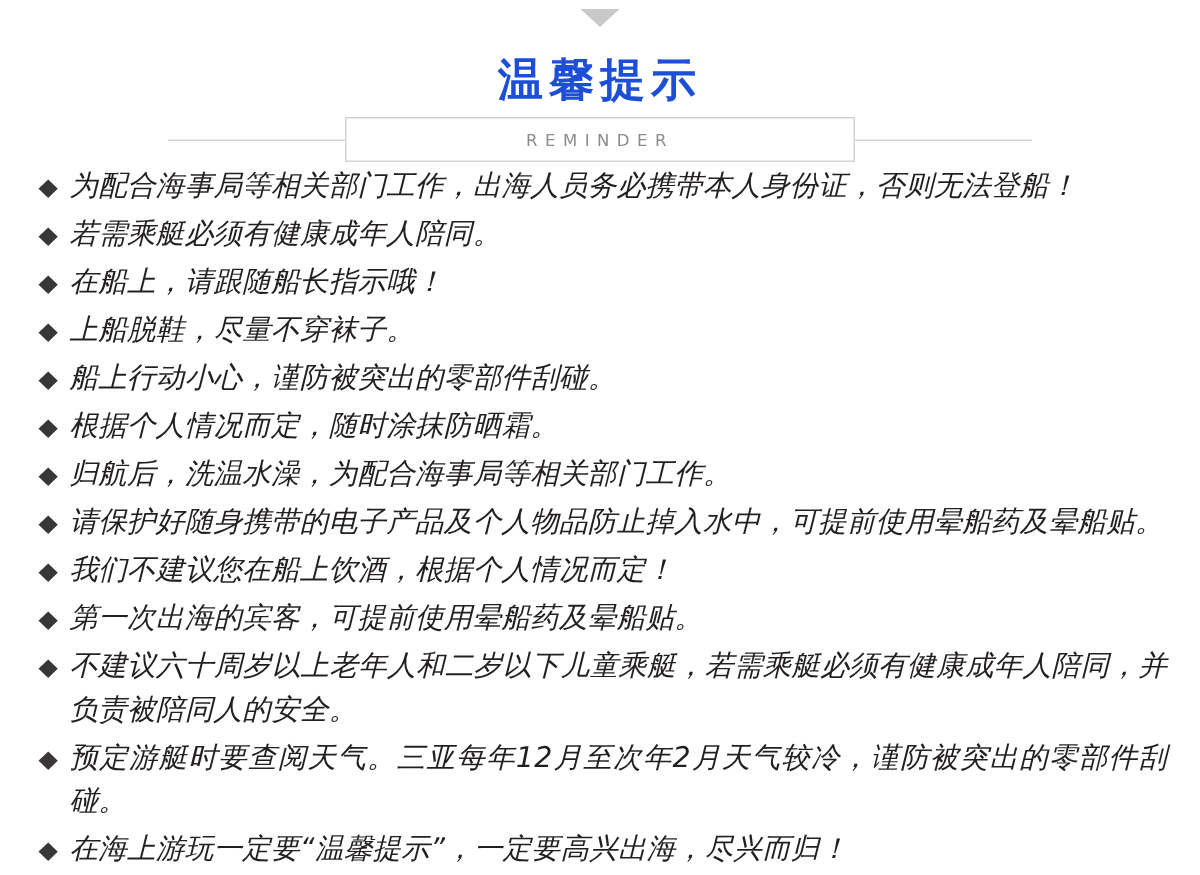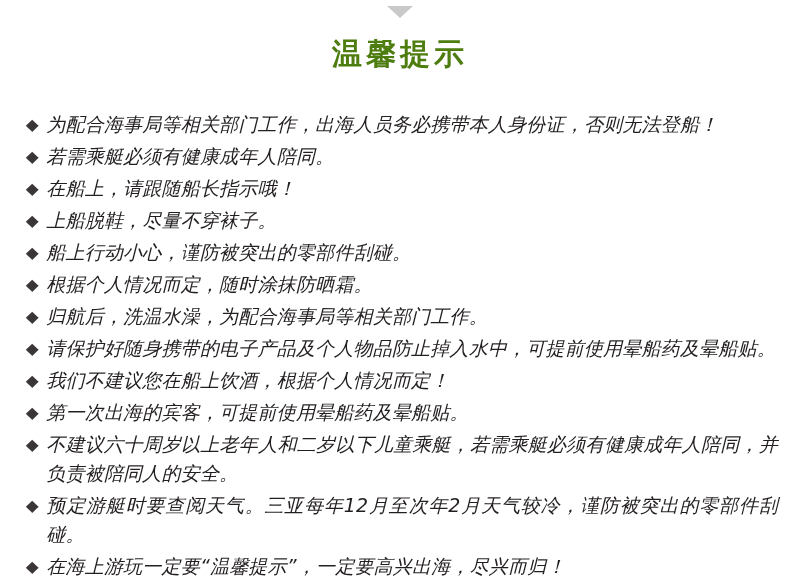--- a/index.html
+++ b/index.html
@@ -38,21 +38,21 @@
     top: 36px;
     left: 0;
     width: 100%;
     text-align: center;
   }
   .header-title {
     font-family: "DejaVu Sans", "Liberation Sans", sans-serif;
     font-size: 30px;
     font-weight: bold;
     letter-spacing: 4px;
-    color: #4d7c0f;
+    color: #1d4ed8;
     line-height: 1.2;
   }
   .header-sub-wrap {
     margin-top: 6px;
     display: flex;
     align-items: center;
     justify-content: center;
   }
   .rule {
     height: 1px;
@@ -133,20 +133,29 @@
 <div class="page">
 
   <div class="top-arrow">
     <svg width="26" height="12" viewBox="0 0 26 12" aria-hidden="true">
       <polygon points="0,0 26,0 13,12" fill="#c9c9c9"></polygon>
     </svg>
   </div>
 
   <div class="header">
     <div class="header-title">温馨提示</div>
+    <div class="header-sub-wrap">
+      <div class="rule"></div>
+      <div class="rule-box">
+        <div class="rule-line-top"></div>
+        <div class="rule-line-bottom"></div>
+        <div class="header-sub">REMINDER</div>
+      </div>
+      <div class="rule"></div>
+    </div>
   </div>
 
   <div class="tips-list">
     <div class="tip-item">
       <span class="tip-bullet">◆</span>
       <span class="tip-text">为配合海事局等相关部门工作，出海人员务必携带本人身份证，否则无法登船！</span>
     </div>
     <div class="tip-item">
       <span class="tip-bullet">◆</span>
       <span class="tip-text">若需乘艇必须有健康成年人陪同。</span>

